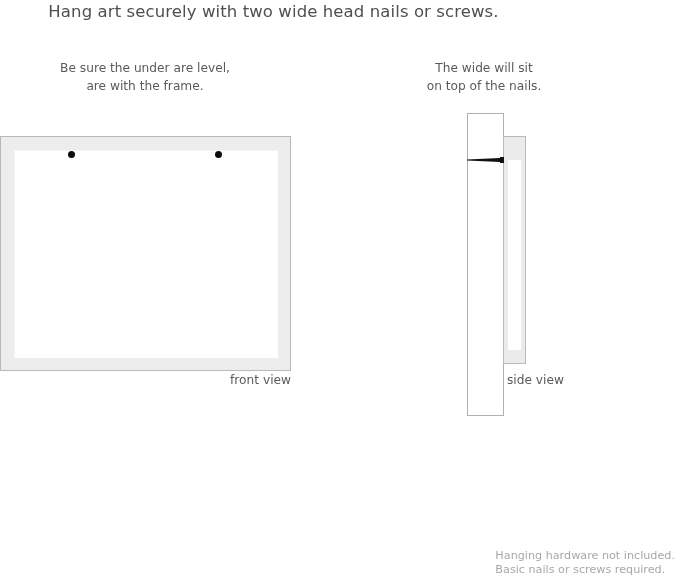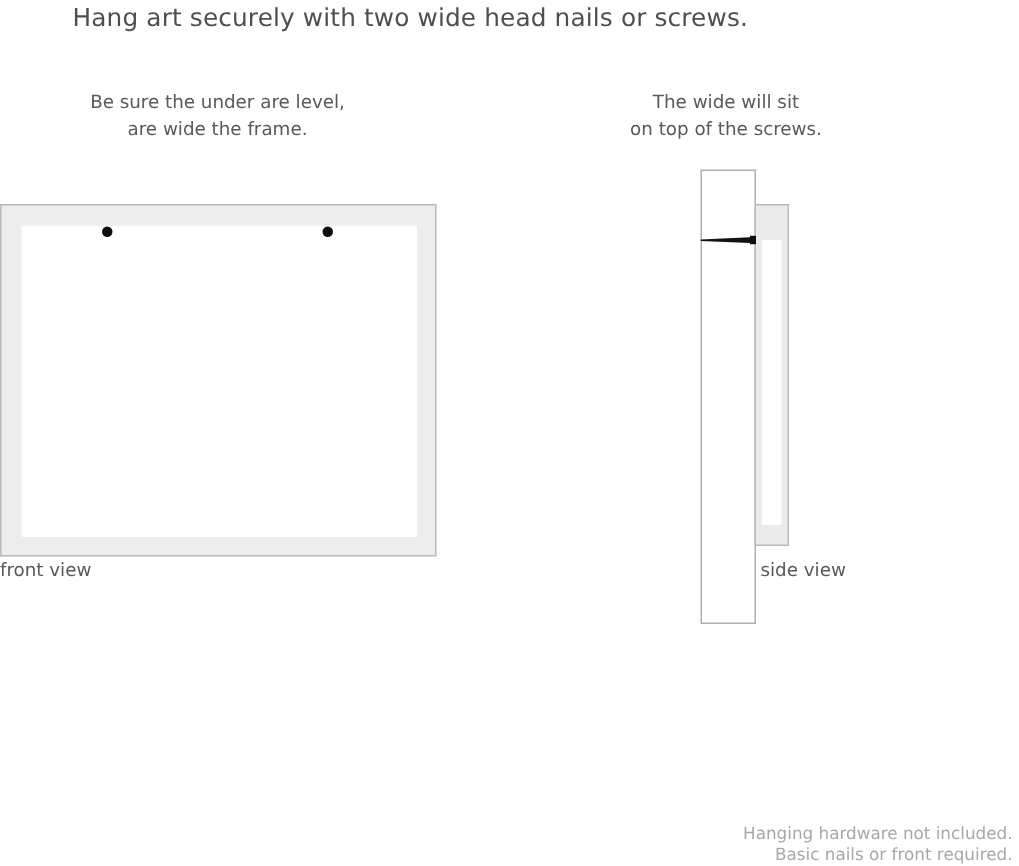--- a/index.html
+++ b/index.html
@@ -87,21 +87,21 @@
   }
   .screw-dot.left  { left: 68px;  top: 15px; }
   .screw-dot.right { left: 215px; top: 15px; }
 
   .view-label {
     position: absolute;
     font-size: 12.2px;
     color: #5a5a5a;
     white-space: nowrap;
   }
-  .label-front { left: 0px;   top: 373px; width: 291px; }
+  .label-front { left: 0px;   top: 373px; width: 291px; text-align: right; }
   .label-side  { left: 507px; top: 373px; text-align: center; }
 
   
   .side-wall {
     position: absolute;
     left: 467px;
     top: 113px;
     width: 37px;
     height: 303px;
     background: #ffffff;
@@ -135,40 +135,40 @@
     width: 38px;
     height: 6px;
   }
   .nail-shaft svg { display: block; }
 
   
   .footer {
     position: absolute;
     right: 4px;
     top: 549px;
-    text-align: right;
+    text-align: left;
     font-size: 11.2px;
     color: #a8a8a8;
     line-height: 13.5px;
   }
   .footer .line { display: block; white-space: nowrap; }
 </style>
 </head>
 <body>
 
 <div class="heading">Hang art securely with two wide head nails or screws.</div>
 
 <div class="caption caption-left">
   <span class="line">Be sure the under are level,</span>
-  <span class="line">are wide the frame.</span>
+  <span class="line">are with the frame.</span>
 </div>
 
 <div class="caption caption-right">
   <span class="line">The wide will sit</span>
-  <span class="line">on top of the screws.</span>
+  <span class="line">on top of the nails.</span>
 </div>
 
 <div class="front-view">
   <div class="front-frame"></div>
   <div class="front-mat"></div>
   <div class="front-mat-shade"></div>
   <div class="screw-dot left"></div>
   <div class="screw-dot right"></div>
 </div>
 <div class="view-label label-front">front view</div>
@@ -179,14 +179,14 @@
 <div class="nail-shaft">
   <svg width="38" height="6" viewBox="0 0 38 6" xmlns="http://www.w3.org/2000/svg">
     <polygon points="0,2.6 33,1.1 33,5.0 0,3.6" fill="#111111"></polygon>
     <rect x="33" y="0" width="4" height="6" fill="#111111"></rect>
   </svg>
 </div>
 <div class="view-label label-side">side view</div>
 
 <div class="footer">
   <span class="line">Hanging hardware not included.</span>
-  <span class="line">Basic nails or front required.</span>
+  <span class="line">Basic nails or screws required.</span>
 </div>
 
 </body></html>

